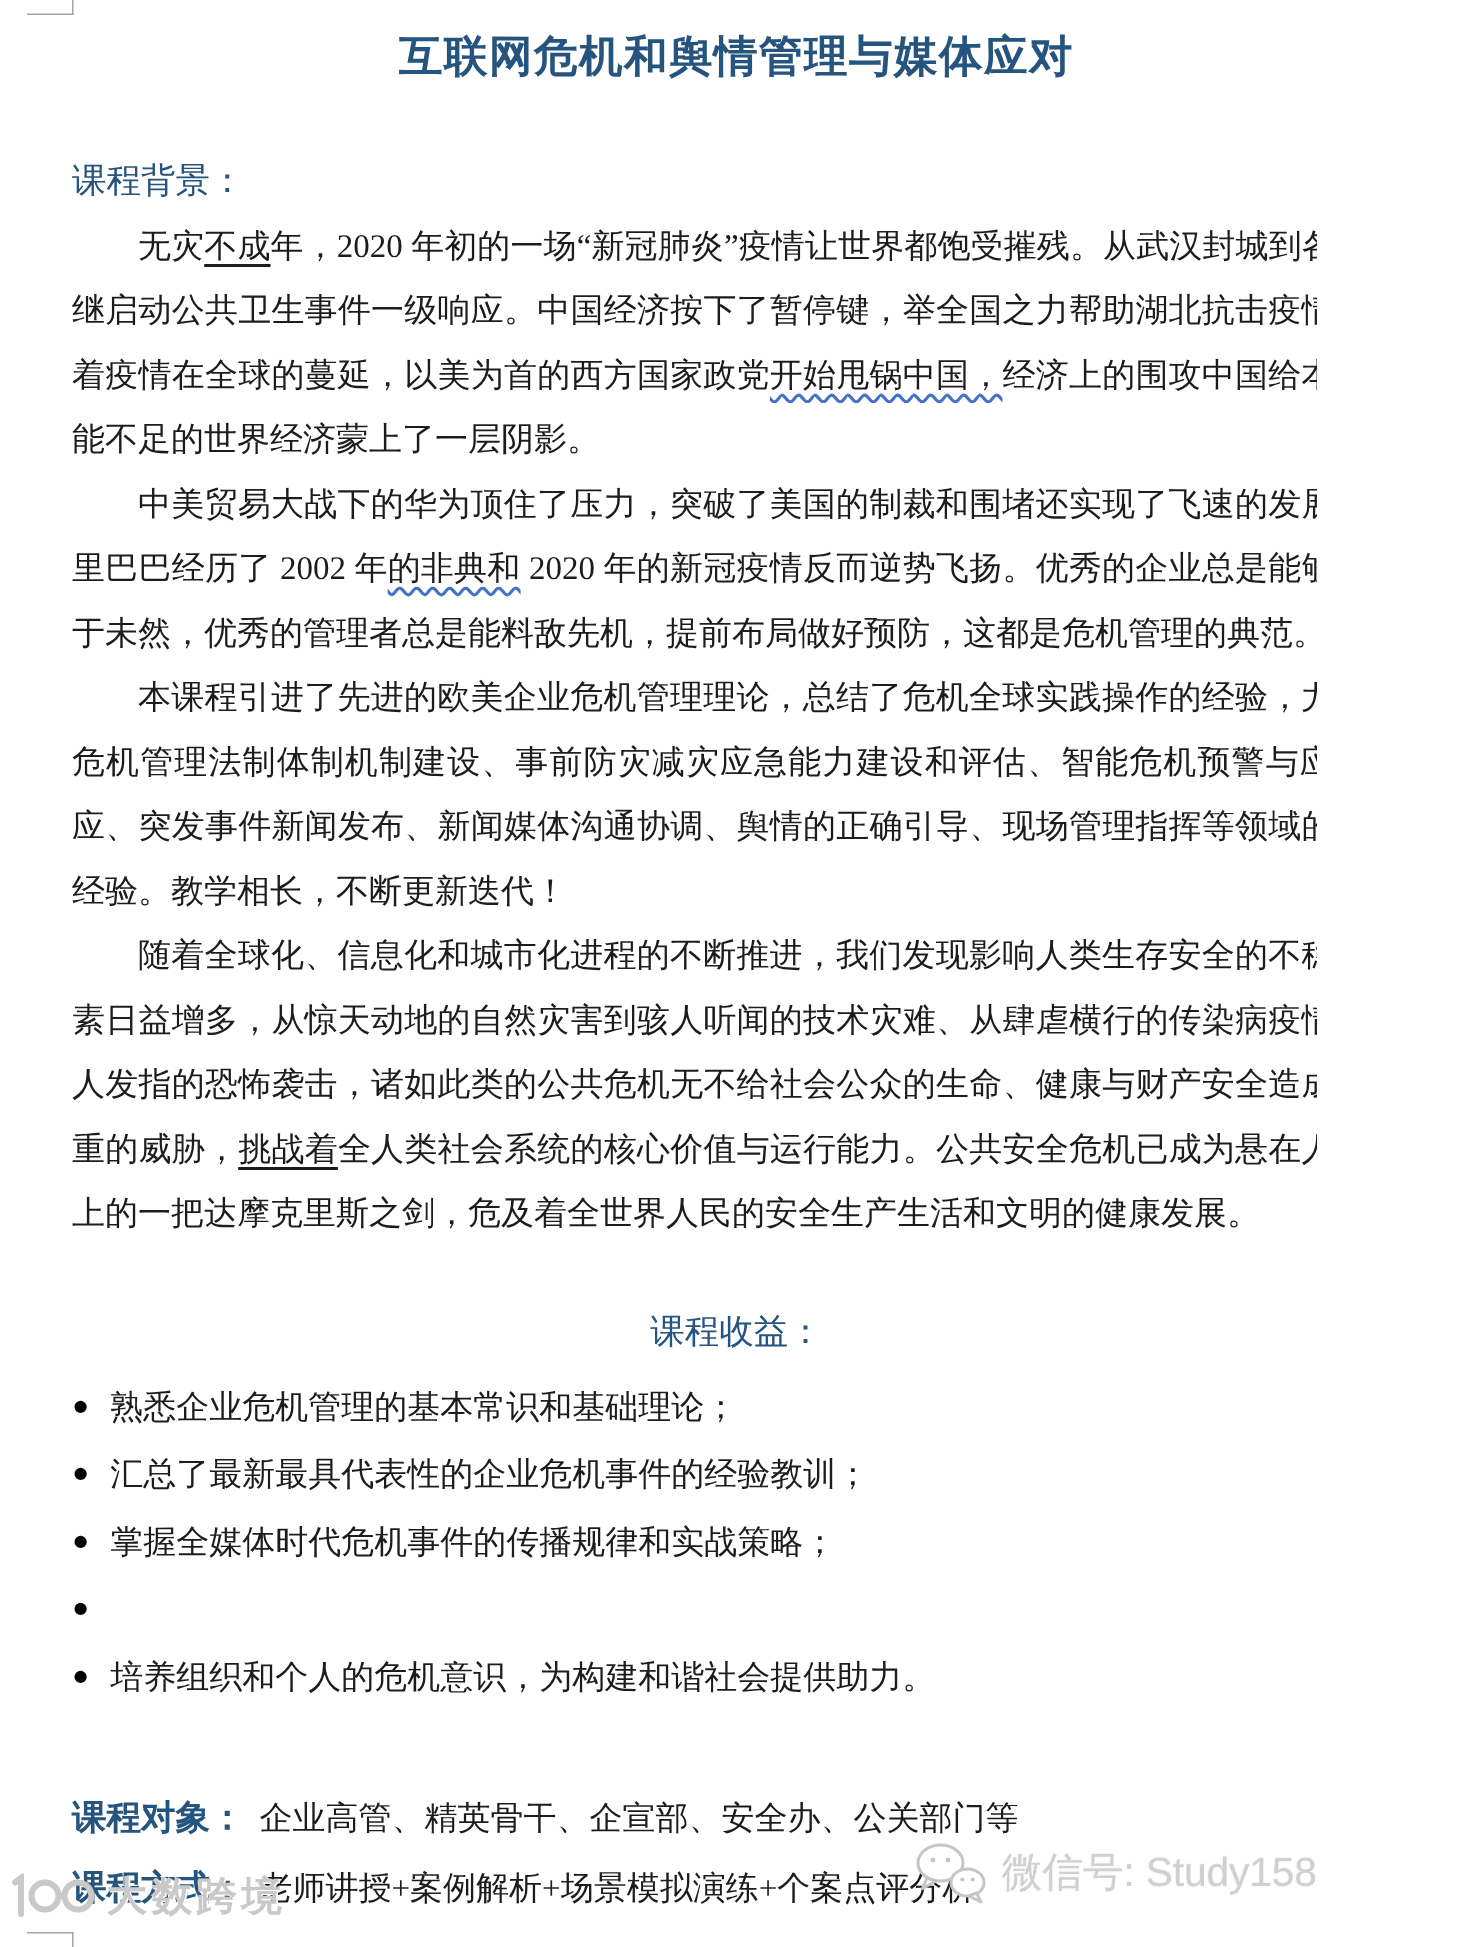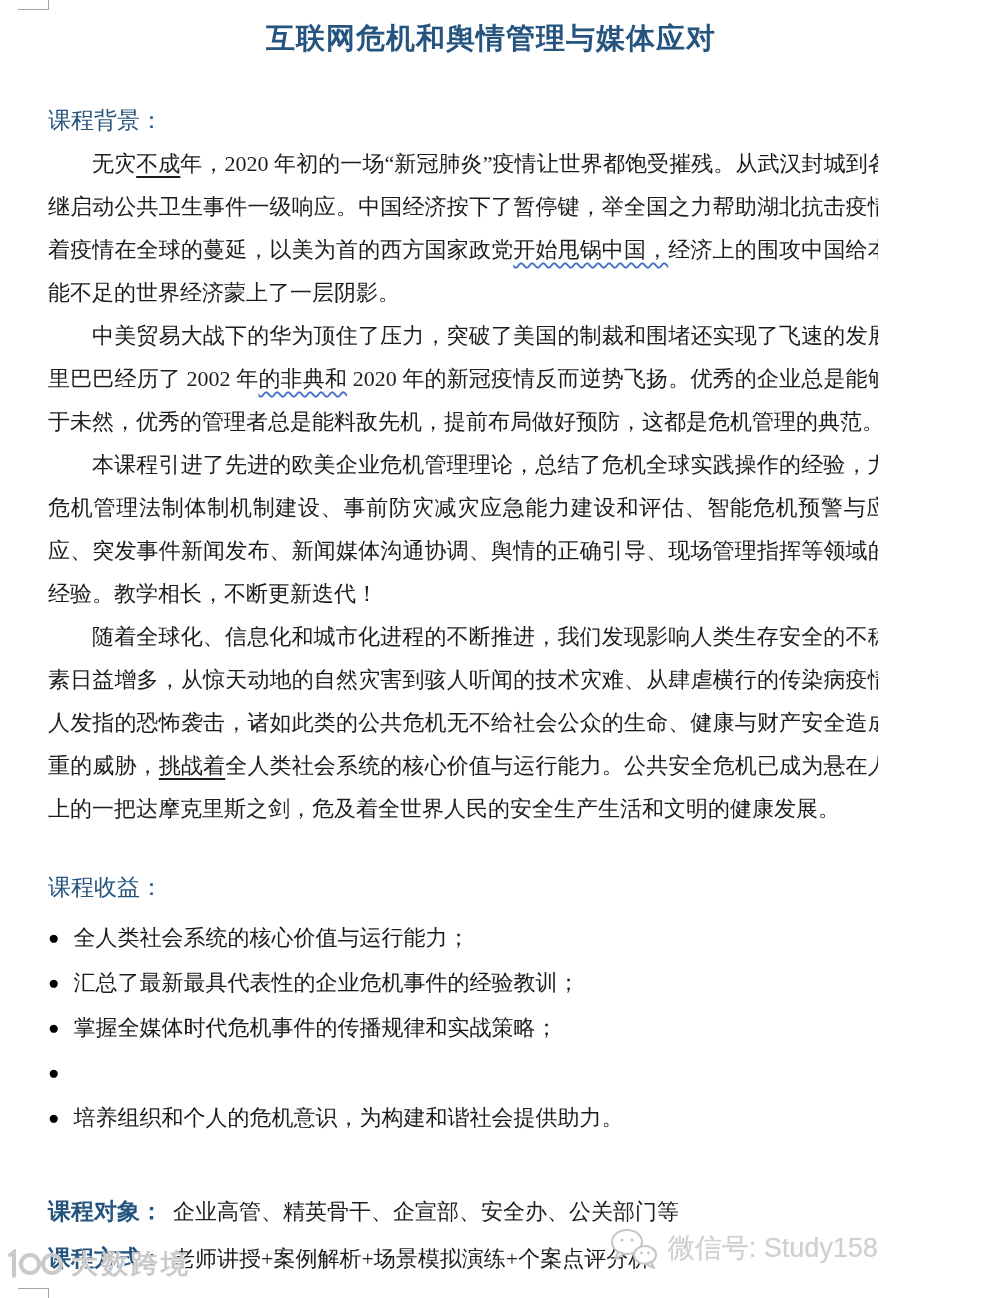--- a/index.html
+++ b/index.html
@@ -23,21 +23,21 @@
     margin:10px 0 0 0;
     font-size:29px; line-height:40px;
     font-weight:bold; text-align:center;
     color:#25547f; letter-spacing:1px;
   }
   .sect {
     margin:50px 0 0 0;
     font-size:23px; line-height:26px;
     font-weight:normal; color:#25547f;
   }
-  .sect.benefits-h { margin-top:45px; }
+  .sect.benefits-h { margin-top:45px;text-align:center; }
 
   .paras { margin-top:8px; }
   .paras p {
     margin:0;
     font-size:22px; line-height:43px;
     color:#1c1c1c;
     text-indent:2em;
     text-align:justify;
   }
   .mark-spell-red {
@@ -108,21 +108,21 @@
         <p><span>无灾</span><span class="mark-spell-red">不成</span><span>年，2020 年初的一场“新冠肺炎”疫情让世界都饱受摧残。从武汉封城到各省相继启动公共卫生事件一级响应。中国经济按下了暂停键，举全国之力帮助湖北抗击疫情。随着疫情在全球的蔓延，以美为首的西方国家政党</span><span class="mark-grammar-blue">开始甩锅中国，</span><span>经济上的围攻中国给本就动能不足的世界经济蒙上了一层阴影。</span></p>
         <p><span>中美贸易大战下的华为顶住了压力，突破了美国的制裁和围堵还实现了飞速的发展，阿里巴巴经历了 2002 年</span><span class="mark-grammar-blue">的非典和</span><span> 2020 年的新冠疫情反而逆势飞扬。优秀的企业总是能够防患于未然，优秀的管理者总是能料敌先机，提前布局做好预防，这都是危机管理的典范。</span></p>
         <p><span>本课程引进了先进的欧美企业危机管理理论，总结了危机全球实践操作的经验，尤其是危机管理法制体制机制建设、事前防灾减灾应急能力建设和评估、智能危机预警与应急响应、突发事件新闻发布、新闻媒体沟通协调、舆情的正确引导、现场管理指挥等领域的实操经验。教学相长，不断更新迭代！</span></p>
         <p><span>随着全球化、信息化和城市化进程的不断推进，我们发现影响人类生存安全的不稳定因素日益增多，从惊天动地的自然灾害到骇人听闻的技术灾难、从肆虐横行的传染病疫情到令人发指的恐怖袭击，诸如此类的公共危机无不给社会公众的生命、健康与财产安全造成了严重的威胁，</span><span class="mark-spell-red">挑战着</span><span>全人类社会系统的核心价值与运行能力。公共安全危机已成为悬在人类头上的一把达摩克里斯之剑，危及着全世界人民的安全生产生活和文明的健康发展。</span></p>
       </div>
 
     <h2 class="sect benefits-h">课程收益：</h2>
     <ul class="benefits" id="bullets">
         <li>
           <span class="bullet">●</span>
-          <span>全人类社会系统的核心价值与运行能力；</span>
+          <span>熟悉企业危机管理的基本常识和基础理论；</span>
         </li>
         <li>
           <span class="bullet">●</span>
           <span>汇总了最新最具代表性的企业危机事件的经验教训；</span>
         </li>
         <li>
           <span class="bullet">●</span>
           <span>掌握全媒体时代危机事件的传播规律和实战策略；</span>
         </li>
         <li>

